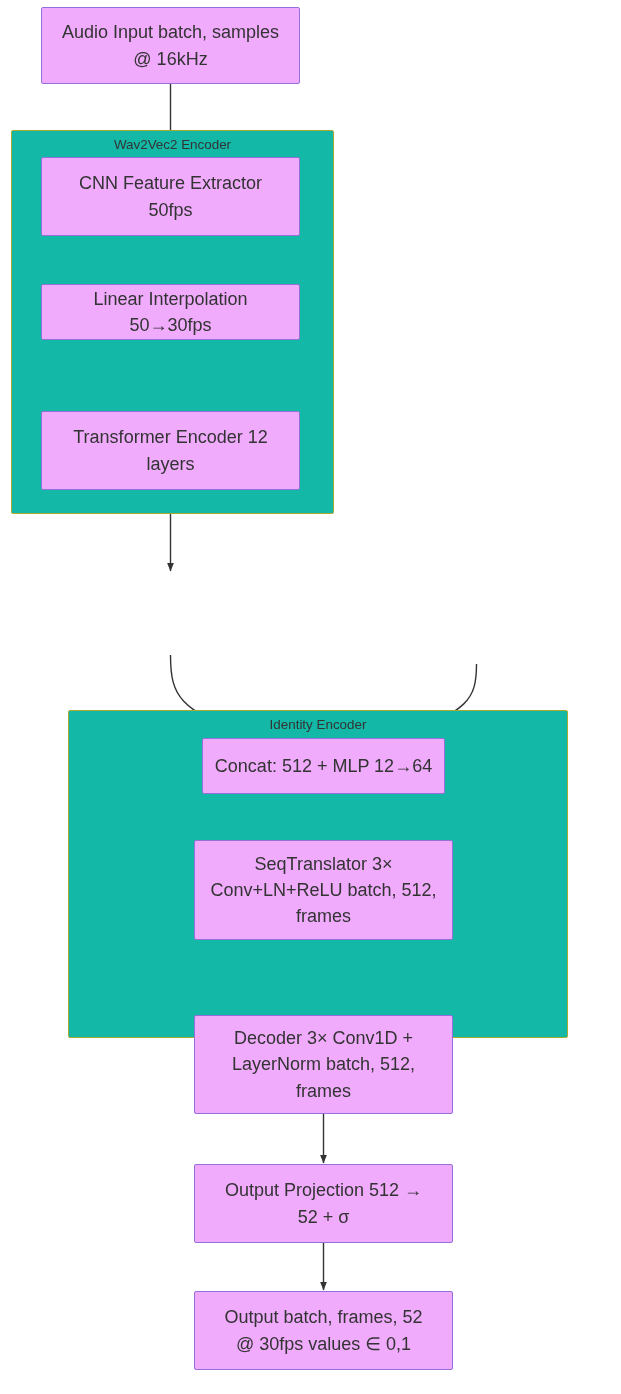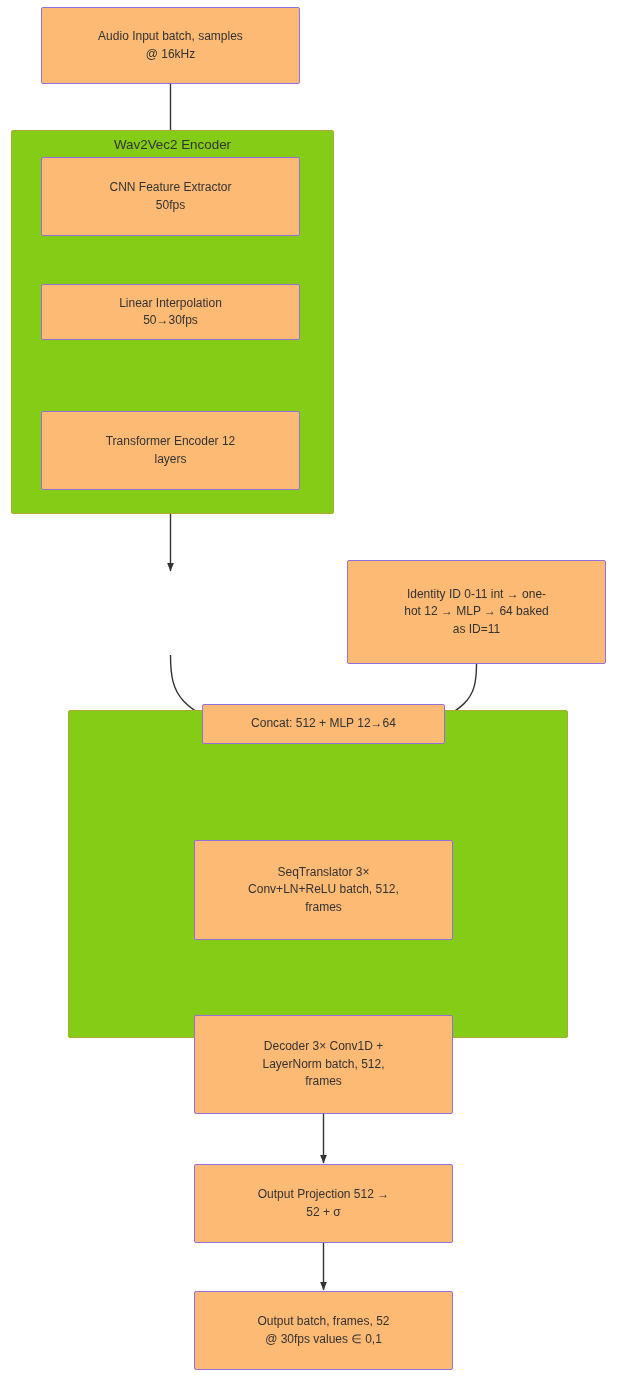--- a/index.html
+++ b/index.html
@@ -20,47 +20,47 @@
   #edge-layer {
     position: absolute;
     left: 0;
     top: 0;
     width: 621px;
     height: 1394px;
     pointer-events: none;
   }
   .cluster {
     position: absolute;
-    background: #84cc16;
+    background: #14b8a6;
     border: 1px solid #aaaa33;
     border-radius: 2px;
     box-sizing: border-box;
   }
   .cluster-label {
     position: absolute;
     top: 6px;
     left: 0;
     right: 0;
     text-align: center;
     font-size: 13.4px;
     color: #333333;
     line-height: 1.2;
     white-space: nowrap;
   }
   .node {
     position: absolute;
-    background: #fdba74;
+    background: #f0abfc;
     border: 1px solid #9370db;
     border-radius: 2px;
     box-sizing: border-box;
     display: flex;
     align-items: center;
     justify-content: center;
     text-align: center;
-    font-size: 12px;
+    font-size: 18px;
     color: #333333;
     line-height: 1.45;
     padding: 2px 10px;
   }
   .node-text {
     display: block;
     width: 100%;
     white-space: pre-line;
   }
 </style>
@@ -111,27 +111,22 @@
     <span class="node-text">Linear Interpolation
 50→30fps</span>
   </div>
 
   <div class="node" style="left:41px; top:411px; width:259px; height:79px;">
     <span class="node-text">Transformer Encoder 12
 layers</span>
   </div>
 
 
-  <div class="node" style="left:347px; top:560px; width:259px; height:104px;">
-    <span class="node-text">Identity ID 0-11 int → one-
-hot 12 → MLP → 64 baked
-as ID=11</span>
-  </div>
 
-  <div class="node" style="left:202px; top:704px; width:243px; height:40px;">
+  <div class="node" style="left:202px; top:738px; width:243px; height:56px;">
     <span class="node-text">Concat: 512 + MLP 12→64</span>
   </div>
 
   <div class="node" style="left:194px; top:840px; width:259px; height:100px;">
     <span class="node-text">SeqTranslator 3×
 Conv+LN+ReLU batch, 512,
 frames</span>
   </div>
 
   <div class="node" style="left:194px; top:1015px; width:259px; height:99px;justify-content:center;">

